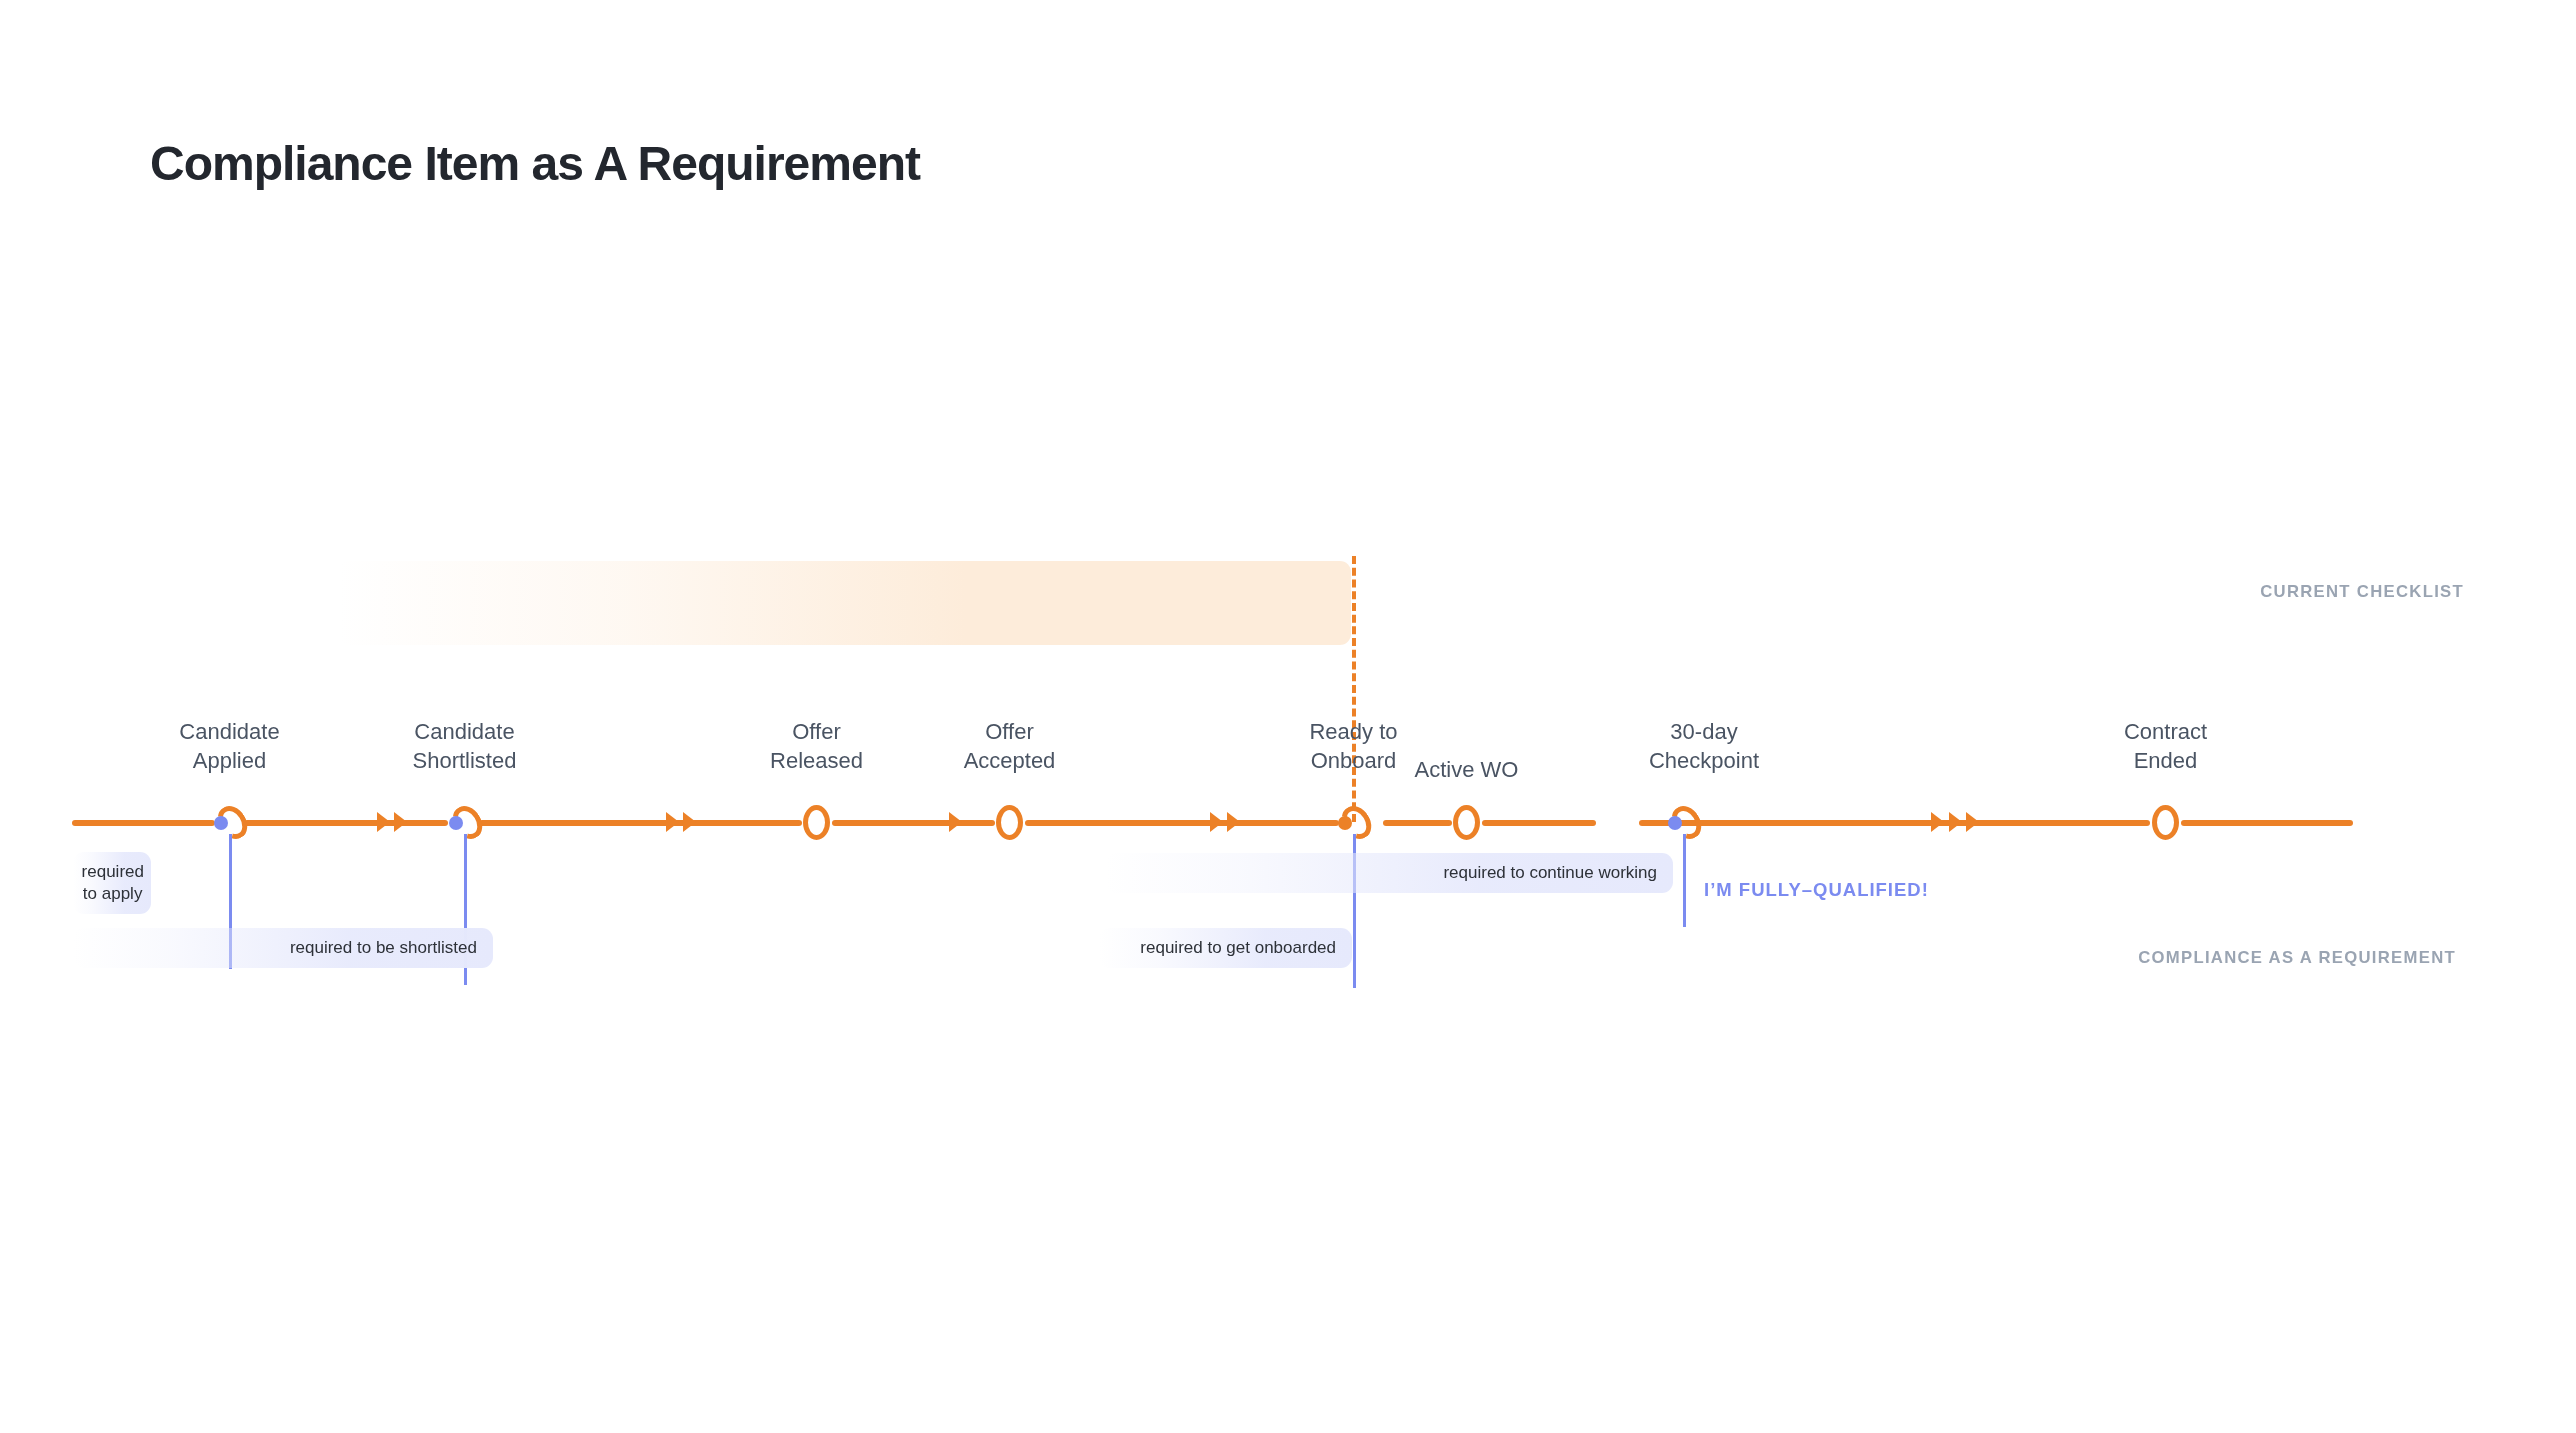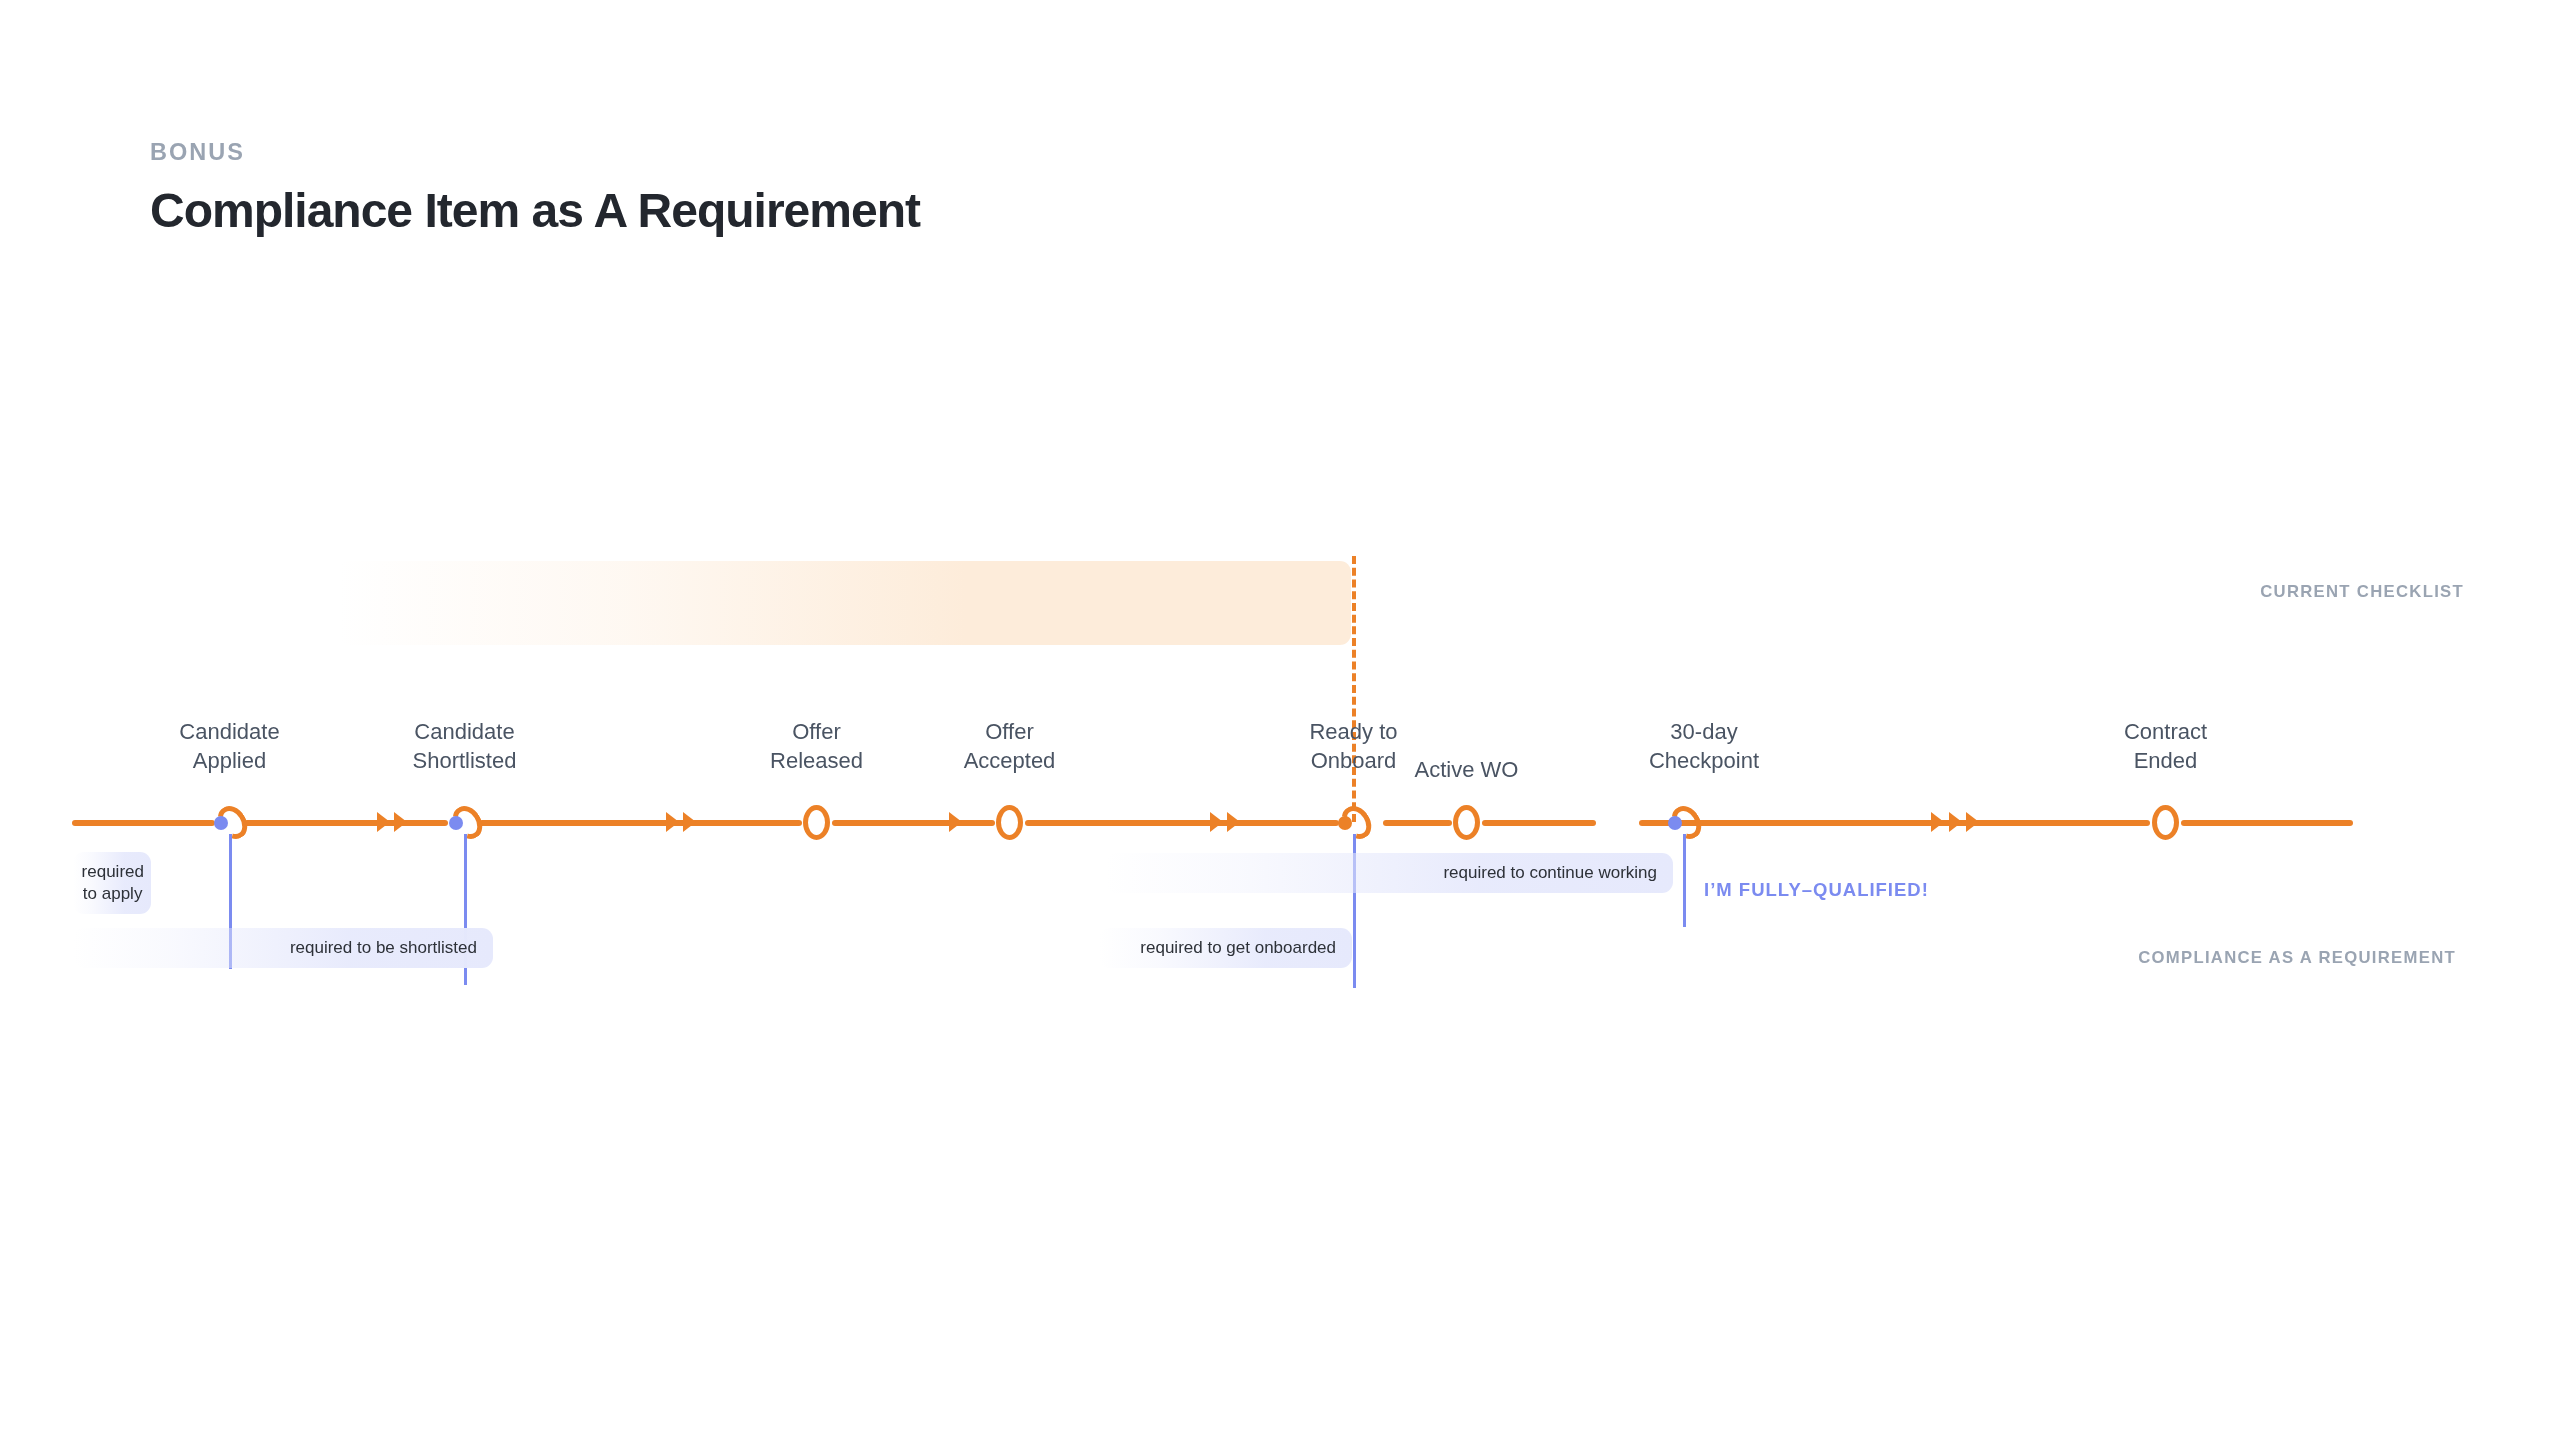--- a/index.html
+++ b/index.html
@@ -169,21 +169,20 @@
     font-weight: bold;
     letter-spacing: 1px;
     color: #7b8bf0;
     white-space: nowrap;
   }
 </style>
 </head>
 <body>
 
 <div id="header">
-  <div id="eyebrow">BONUS</div>
   <h1 id="page-title">Compliance Item as A Requirement</h1>
 </div>
 
 <div class="section-caption" id="caption-current">CURRENT CHECKLIST</div>
 <div class="section-caption" id="caption-compliance">COMPLIANCE AS A REQUIREMENT</div>
 
 <div id="pre-onboard-callout">
 </div>
 <div id="pre-onboard-dash"></div>
 

